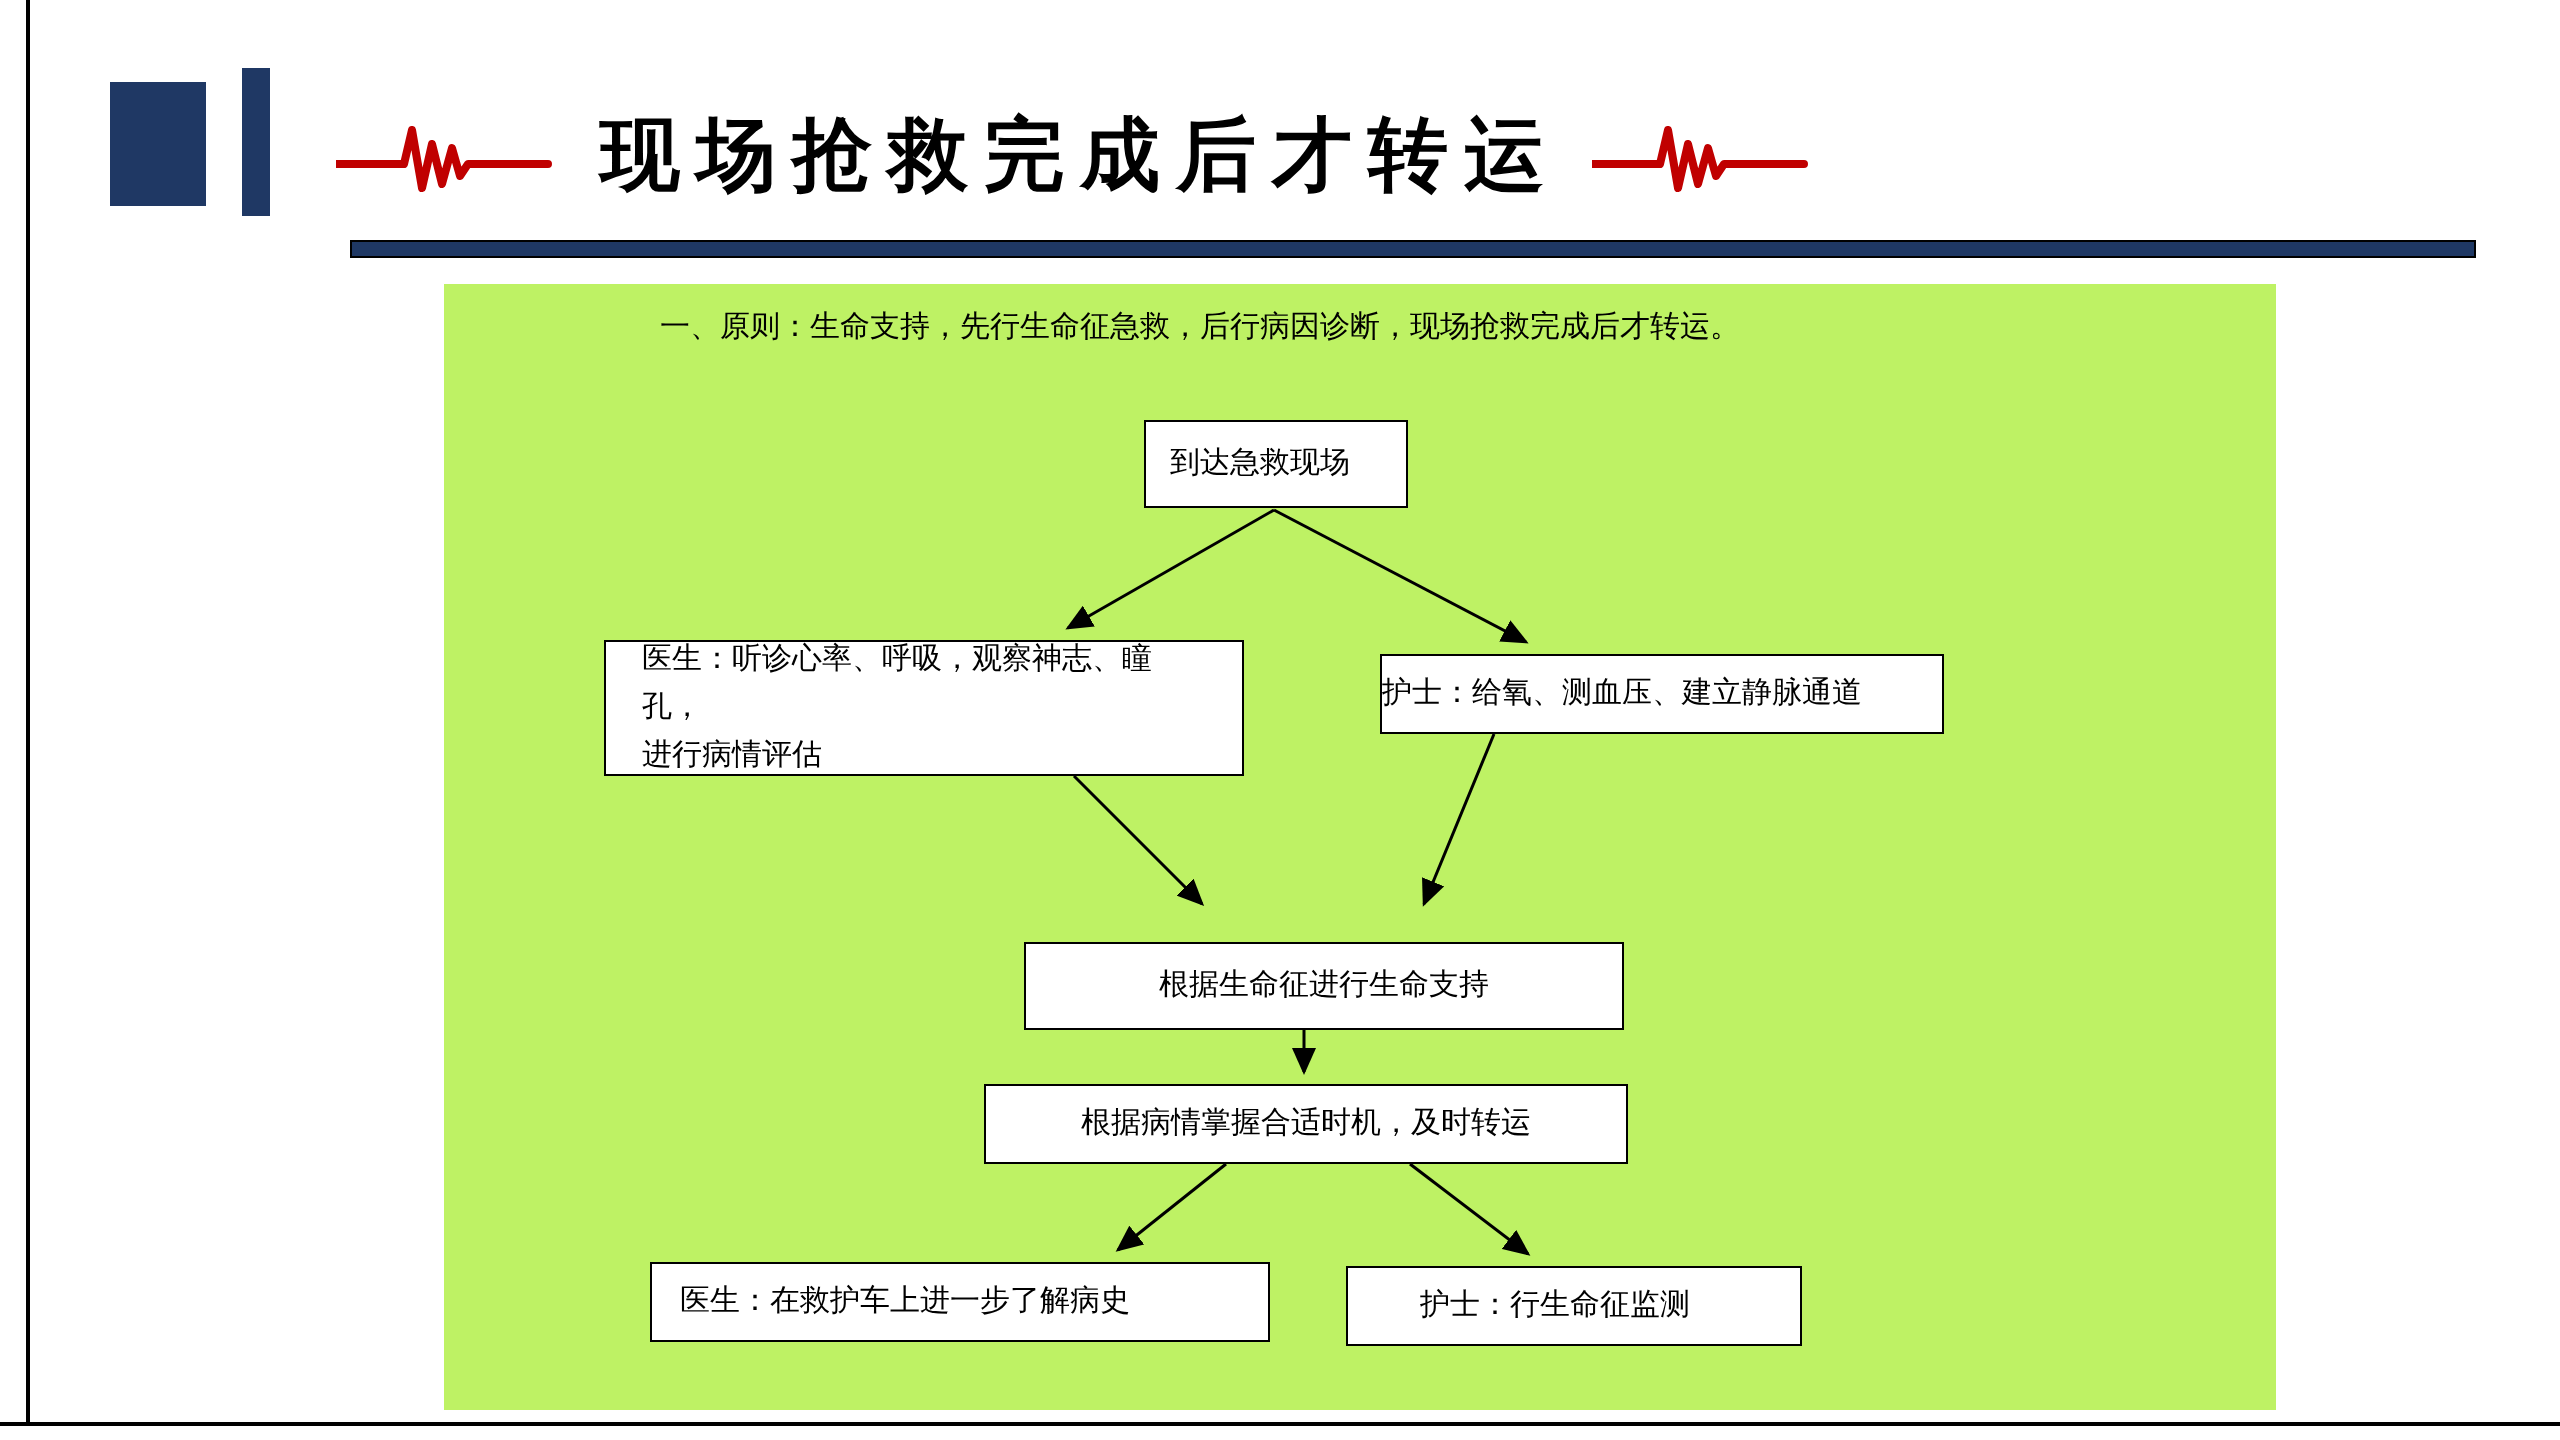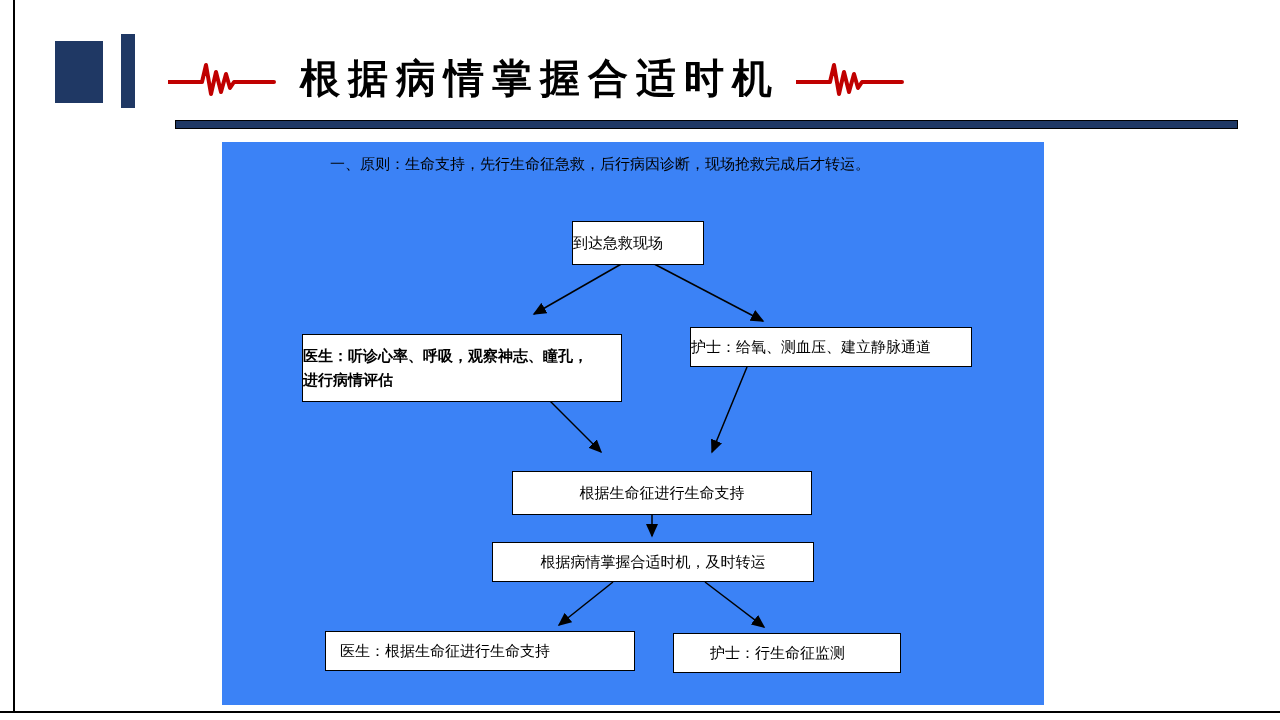--- a/index.html
+++ b/index.html
@@ -16,29 +16,29 @@
   .title{
     position:absolute;left:300px;top:54px;height:48px;line-height:48px;
     font-size:40px;font-weight:bold;letter-spacing:8px;white-space:nowrap;
   }
   .ecg{position:absolute;top:61px;width:108px;height:40px;}
   .ecg.left{left:168px;}
   .ecg.right{left:796px;}
 
   .rule{position:absolute;left:175px;top:120px;width:1061px;height:7px;background:#1f3864;border:1px solid #000;}
 
-  .panel{position:absolute;left:222px;top:142px;width:822px;height:563px;background:#3b82f6;}
+  .panel{position:absolute;left:222px;top:142px;width:916px;height:563px;background:#bef264;}
   .intro{position:absolute;left:108px;top:9px;font-size:15px;line-height:26px;}
 
   .node{
     position:absolute;background:#ffffff;border:1px solid #000;box-sizing:border-box;
     font-size:15px;display:flex;align-items:center;line-height:24px;
   }
-  .n-start{left:350px;top:68px;width:132px;height:44px;margin-top:11px;}
-  .n-doctor-assess{left:80px;top:192px;width:320px;height:68px;padding:4px 0;white-space:pre-line;font-weight:bold;}
+  .n-start{left:350px;top:68px;width:132px;height:44px;padding-left:12px;}
+  .n-doctor-assess{left:80px;top:178px;width:320px;height:68px;padding:4px 18px;white-space:pre-line;}
   .n-nurse-support{left:468px;top:185px;width:282px;height:40px;}
   .n-life-support{left:290px;top:316px;width:300px;height:44px;justify-content:center;margin-top:13px;}
   .n-transfer{left:270px;top:400px;width:322px;height:40px;justify-content:center;}
   .n-doctor-history{left:103px;top:489px;width:310px;height:40px;padding-left:14px;}
   .n-nurse-monitor{left:451px;top:491px;width:228px;height:40px;padding-left:36px;}
 
   .arrows{position:absolute;left:0;top:0;width:822px;height:563px;pointer-events:none;}
 </style>
 </head>
 <body>
@@ -48,21 +48,21 @@
   <div class="frame-left"></div>
   <div class="frame-bottom"></div>
 
   <div class="deco-square"></div>
   <div class="deco-bar"></div>
 
   <svg class="ecg left" viewBox="0 0 108 40">
     <polyline points="0,21 30,21 34,21 38,4 43,33 48,11 53,31 58,13 62,27 66,21 106,21" fill="none" stroke="#c00000" stroke-width="4" stroke-linejoin="round" stroke-linecap="round"></polyline>
   </svg>
 
-  <div class="title">根据病情掌握合适时机</div>
+  <div class="title">现场抢救完成后才转运</div>
 
   <svg class="ecg right" viewBox="0 0 108 40">
     <polyline points="0,21 30,21 34,21 38,4 43,33 48,11 53,31 58,13 62,27 66,21 106,21" fill="none" stroke="#c00000" stroke-width="4" stroke-linejoin="round" stroke-linecap="round"></polyline>
   </svg>
 
   <div class="rule"></div>
 
   <div class="panel">
 
     <div class="intro">
@@ -88,19 +88,19 @@
 
     <div class="node n-doctor-assess">医生：听诊心率、呼吸，观察神志、瞳孔，
 进行病情评估</div>
 
     <div class="node n-nurse-support">护士：给氧、测血压、建立静脉通道</div>
 
     <div class="node n-life-support">根据生命征进行生命支持</div>
 
     <div class="node n-transfer">根据病情掌握合适时机，及时转运</div>
 
-    <div class="node n-doctor-history">医生：根据生命征进行生命支持</div>
+    <div class="node n-doctor-history">医生：在救护车上进一步了解病史</div>
 
     <div class="node n-nurse-monitor">护士：行生命征监测</div>
 
   </div>
 
 </div>
 
 </body></html>

